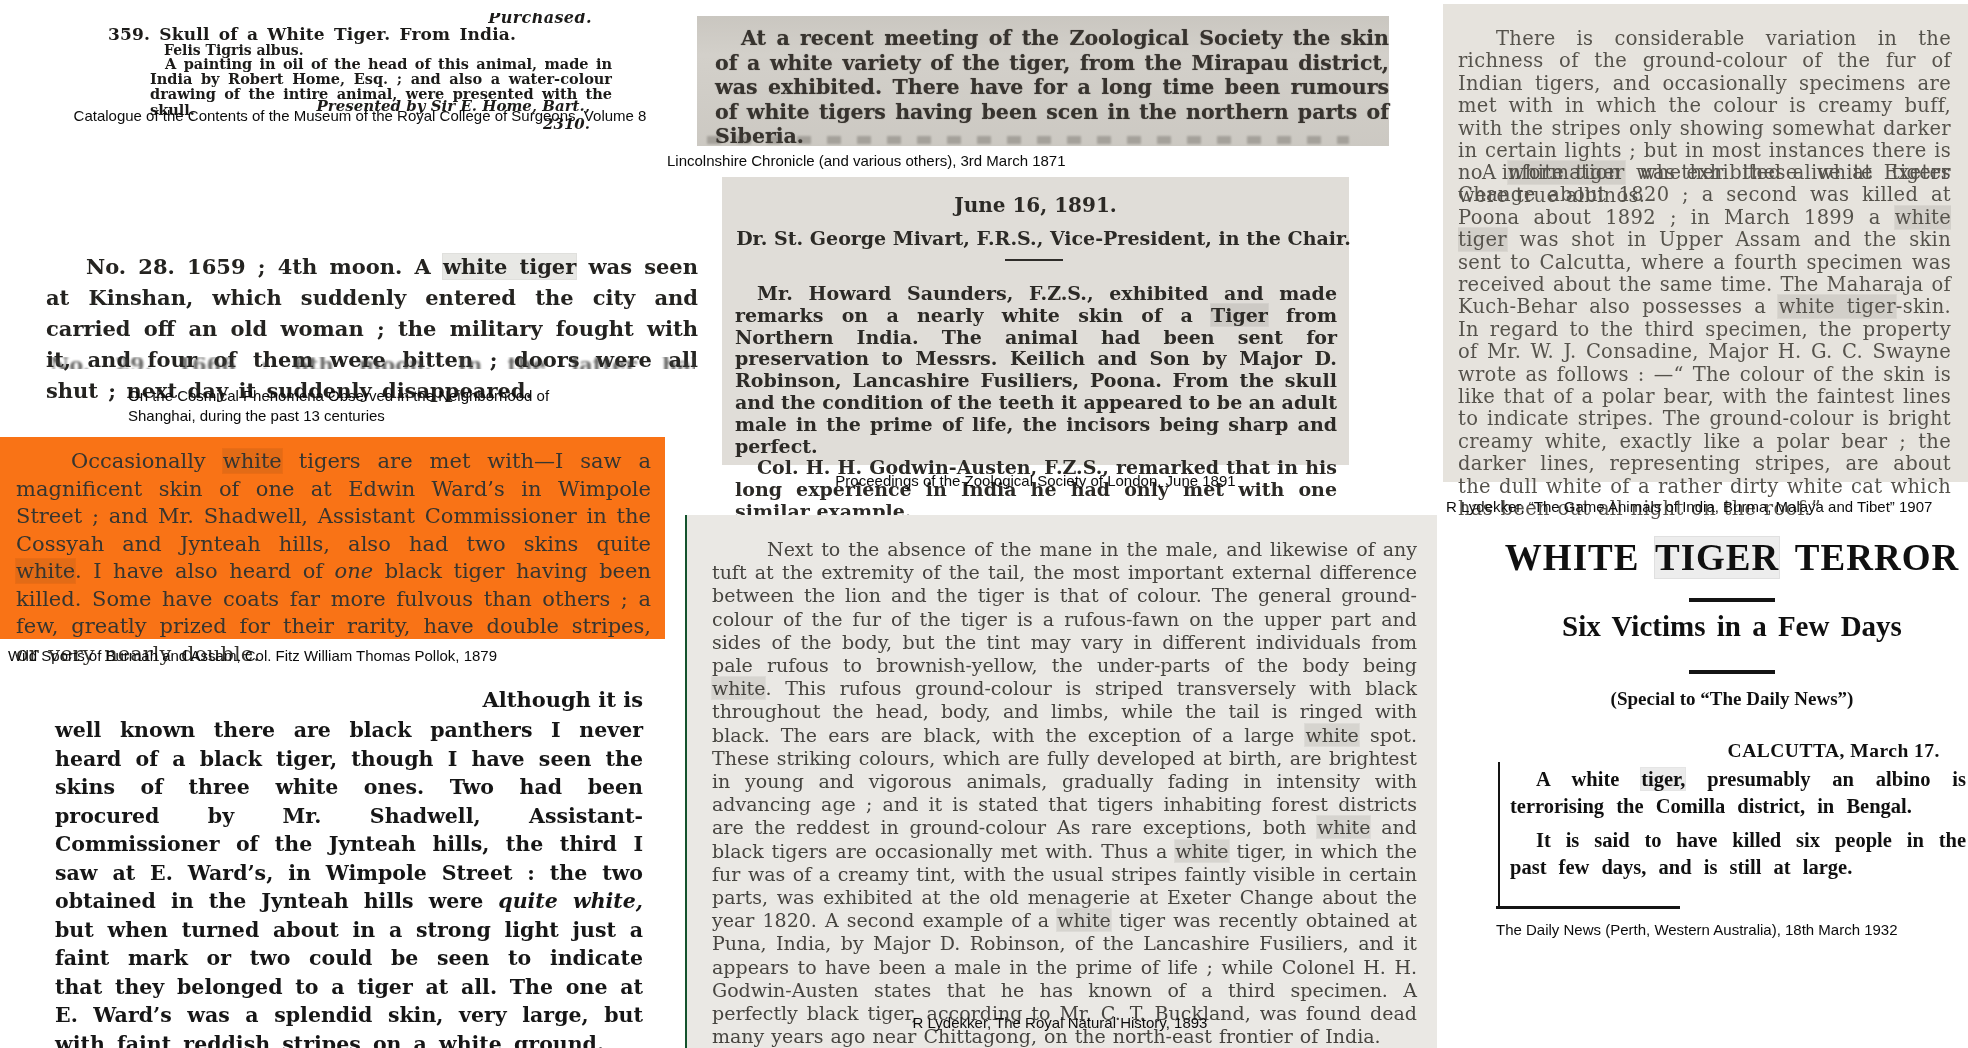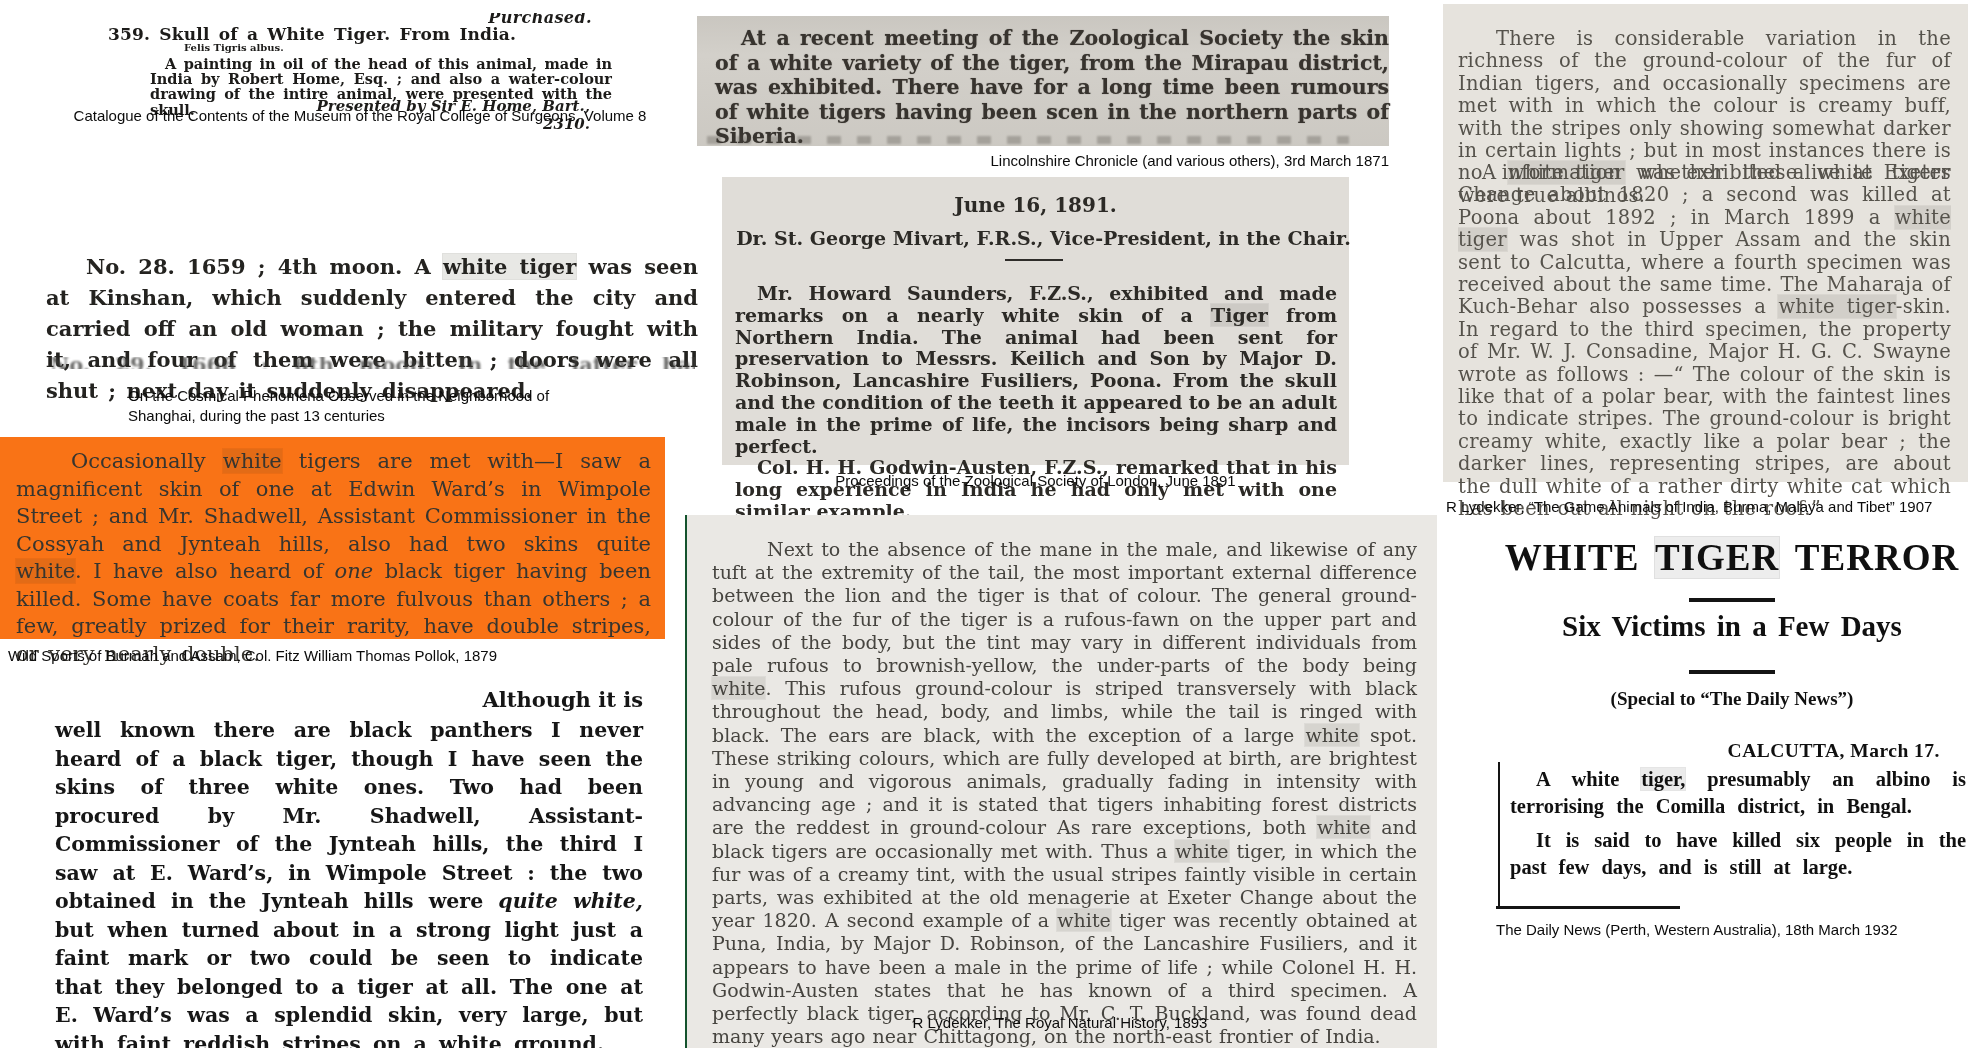--- a/index.html
+++ b/index.html
@@ -14,21 +14,21 @@
     font-size:15px; line-height:20px; color:#0b0b0b;
   }
   .hl { background:rgba(40,35,25,0.10); box-shadow:0 0 0 1px rgba(0,0,0,0.055); }
   .it { font-style:italic; }
 
   
   .a-text { font-family:"DejaVu Serif", serif; color:#1c1b19; }
   #a-purchased-wrap { right:1376px; top:13px; height:14px; overflow:hidden; }
   #a-purchased { display:block; margin-top:-5px; font-style:italic; font-weight:700; font-size:16px; letter-spacing:.4px; }
   #a-title   { left:108px; top:24px;  font-size:17px; font-weight:700; word-spacing:3px; letter-spacing:.2px; }
-  #a-species { left:164px; top:42px;  font-size:10px; font-weight:700;margin-left:20px; }
+  #a-species { left:164px; top:42px;  font-size:14px; font-weight:700; }
   #a-body    { left:150px; top:56px;  width:462px; font-size:14.5px; line-height:15.2px; font-weight:600; text-align:justify; text-indent:15px; }
   #a-presented { left:290px; top:97px; width:300px; text-align:right; font-style:italic; font-weight:700; font-size:15px; }
 
   
   #b-para { left:46px; top:251px; width:652px; font-size:21px; font-weight:600; line-height:31px;
             text-align:justify; text-indent:40px; word-spacing:3px; color:#242320; --hl:#e8e8e5; }
   #b-para .hl { background:var(--hl); box-shadow:0 0 0 1px #e0e0dd; }
   #b-cutoff { left:50px; top:357px; width:645px; height:12px; overflow:hidden; }
   #b-cutoff-inner { display:block; margin-top:-5px; font-size:21px; font-weight:700; word-spacing:18px;
             color:#3a3a38; filter:blur(1px); opacity:.75; white-space:nowrap; }
@@ -90,21 +90,21 @@
   #i-body p { margin:0; text-indent:26px; }
   #i-body p + p { margin-top:8px; }
   #i-body .hl { background:rgba(0,0,0,0.08); box-shadow:0 0 0 1px rgba(0,0,0,0.10); }
   #i-hrule { position:absolute; left:0; top:378px; width:184px; height:3px; background:#141414; }
 
   
   #capA { left:40px;   top:106px;  width:640px; text-align:center; }
   #capB { left:128px;  top:386px;  width:450px; }
   #capC { left:0;      top:646px;  width:505px; text-align:center; }
   #capD { left:73px;   top:962px;  width:575px; }
-  #capE { left:697px;  top:151px;  width:692px; text-align:right; }
+  #capE { left:667px;  top:151px;  width:692px; text-align:left; }
   #capF { left:722px;  top:471px;  width:627px; text-align:center; }
   #capG { left:685px;  top:1013px; width:750px; text-align:center; }
   #capH { left:1446px; top:497px;  width:520px; }
   #capI { left:1496px; top:920px;  width:470px; text-align:left; }
 </style>
 </head>
 <body>
 
 <div id="canvas">
 

